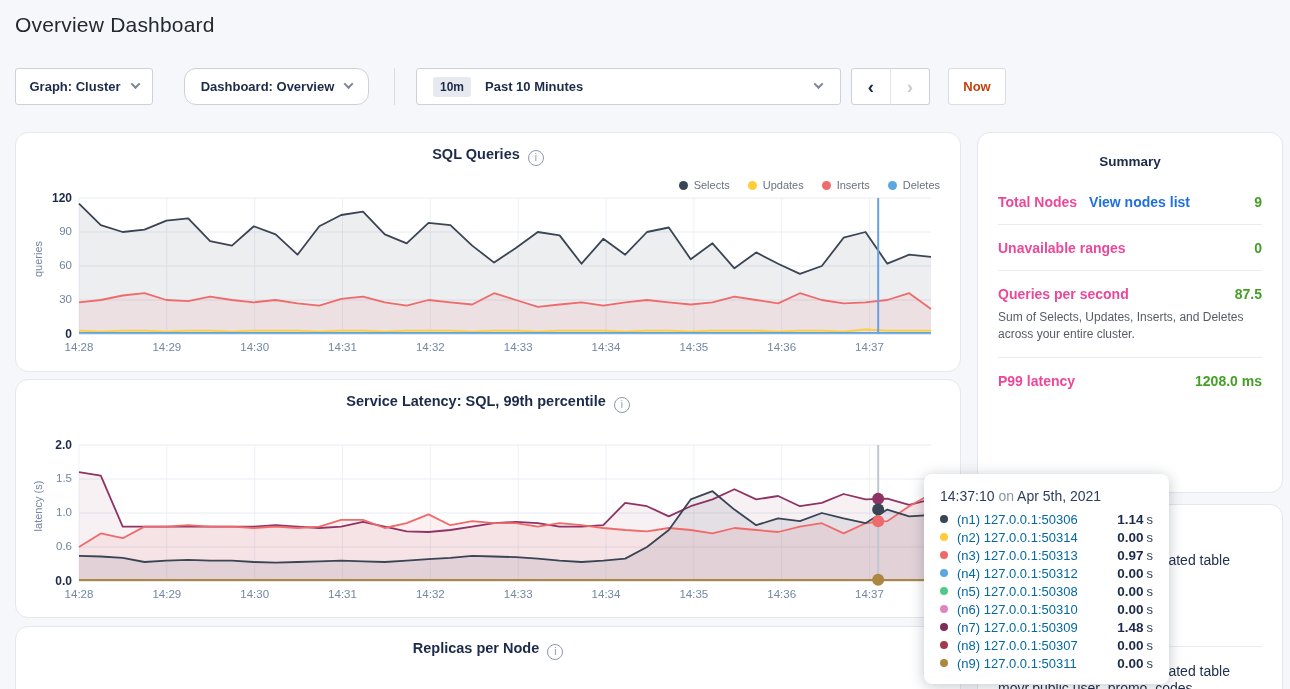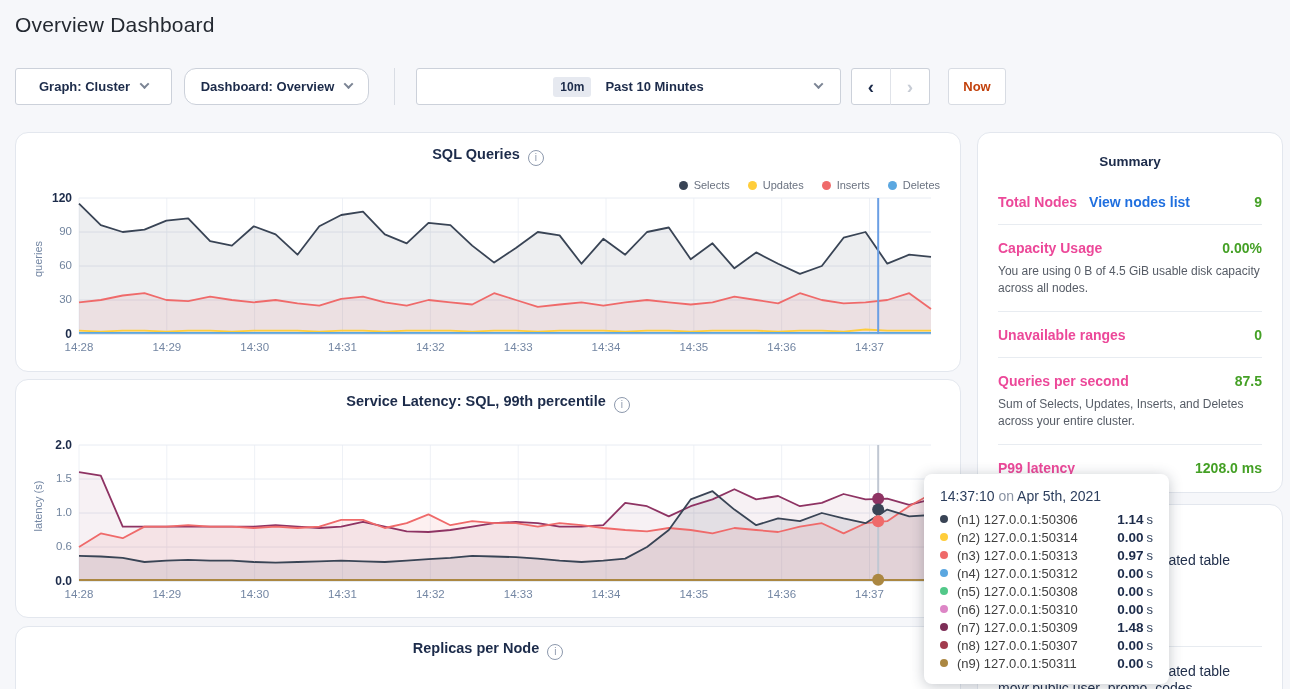--- a/index.html
+++ b/index.html
@@ -20,24 +20,24 @@
   .btn {
     position: absolute; height: 37px; background: #fff;
     border: 1px solid #ccd1da; border-radius: 3px;
     display: inline-flex; align-items: center; justify-content: center;
     font-size: 13px; font-weight: 700; color: #1c2b4a; cursor: pointer;
   }
   .btn .chev {
     width: 7px; height: 7px; border-right: 2px solid #7b8494; border-bottom: 2px solid #7b8494;
     transform: rotate(45deg) translate(-1px,-1px); margin-left: 11px; margin-top: -3px;
   }
-  #graph-dd   { left: 15px;  width: 157px; }
+  #graph-dd   { left: 15px;  width: 138px; }
   #dash-dd    { left: 184px; width: 185px; border-radius: 12px; }
   .ctl-divider { position: absolute; left: 394px; top: 0; width: 1px; height: 37px; background: #d9dde4; }
-  #time-dd { left: 416px; width: 425px; justify-content: center; padding: 0 16px; }
+  #time-dd { left: 416px; width: 425px; justify-content: flex-start; padding: 0 16px; }
   #time-dd .badge {
     background: #e6e9f0; border-radius: 3px; padding: 3px 7px;
     font-size: 12px; font-weight: 700; color: #1c2b4a; margin-right: 14px;
   }
   #time-dd .chev { position: absolute; right: 18px; }
   .btn-arrow { width: 40px; font-size: 19px; }
   #arrow-back { left: 851px; border-radius: 3px 0 0 3px; }
   #arrow-fwd  { left: 890px; border-radius: 0 3px 3px 0; border-left: 1px solid #e0e3e9; color: #c7ccd5; }
   #now-btn    { left: 948px; width: 58px; color: #c2410c; border-color: #d8dce3; cursor: default; }
   
@@ -91,21 +91,21 @@
     position: absolute; left: 924px; top: 474px; width: 245px;
     background: #fff; border-radius: 8px; z-index: 20;
     box-shadow: 0 2px 14px rgba(40,50,70,.28);
     padding: 14px 16px 12px 16px;
   }
   .tt-head { font-size: 14px; color: #2c3e5d; }
   .tt-head .tt-on { color: #8a93a3; }
   .tt-rows { margin-top: 6px; }
   .tt-row { display: flex; align-items: center; height: 18px; }
   .tt-dot { width: 8px; height: 8px; border-radius: 50%; margin-right: 9px; flex: none; }
-  .tt-label { font-size: 13px; color: #404040; }
+  .tt-label { font-size: 13px; color: #0369a1; }
   .tt-val { margin-left: auto; font-size: 13.5px; font-weight: 700; color: #1c2b4a; }
   .tt-unit { font-size: 13px; color: #33445f; margin-left: 3px; }
   svg { display: block; overflow: visible; }
 </style>
 </head>
 <body>
 
 <div class="page-title">Overview Dashboard</div>
 
 <div class="controls">
@@ -258,27 +258,20 @@
   <div class="summary-body">
     <div class="sum-section">
       <div class="sum-row">
         <span class="sum-label">Total Nodes</span>
         <span class="sum-link">View nodes list</span>
         <span class="sum-value">9</span>
       </div>
     </div>
     <div class="sum-section">
       <div class="sum-row">
-        <span class="sum-label">Capacity Usage</span>
-        <span class="sum-value">0.00%</span>
-      </div>
-      <div class="sum-desc">You are using 0 B of 4.5 GiB usable disk capacity across all nodes.</div>
-    </div>
-    <div class="sum-section">
-      <div class="sum-row">
         <span class="sum-label">Unavailable ranges</span>
         <span class="sum-value">0</span>
       </div>
     </div>
     <div class="sum-section">
       <div class="sum-row">
         <span class="sum-label">Queries per second</span>
         <span class="sum-value">87.5</span>
       </div>
       <div class="sum-desc">Sum of Selects, Updates, Inserts, and Deletes across your entire cluster.</div>

